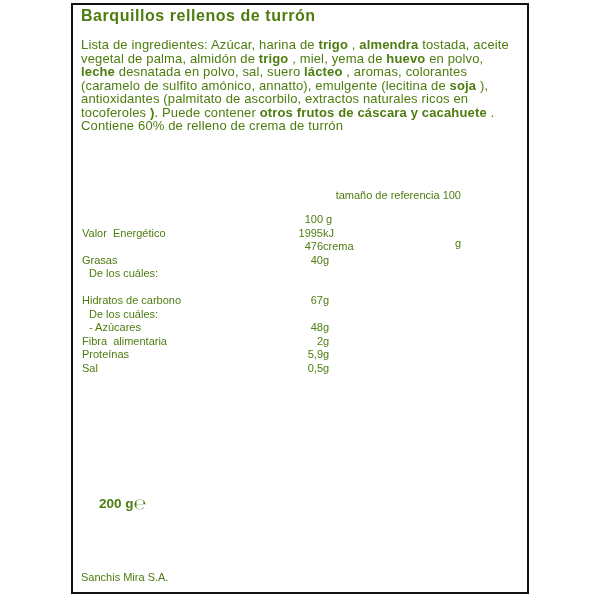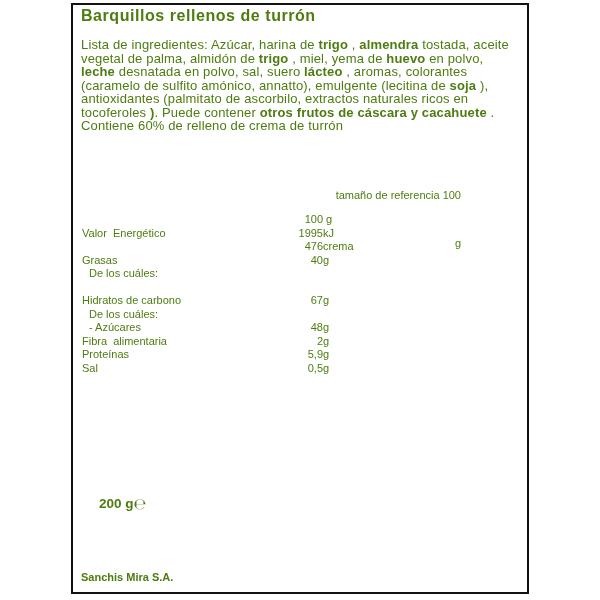--- a/index.html
+++ b/index.html
@@ -32,21 +32,21 @@
   .unit { white-space:pre; }
   .storage {
     position:absolute; left:8px; top:449px; width:440px;
     font-size:11px; line-height:13.5px; letter-spacing:0.15px; white-space:pre-wrap;
   }
   .netweight { position:absolute; left:8px; top:490px; font-size:13.5px; font-weight:bold;margin-left:18px; }
   .netweight .esign {
     font-family:"DejaVu Sans", sans-serif; font-weight:400; font-size:15px; vertical-align:-1px;
   }
   .mfr { position:absolute; left:8px; top:536px; font-size:11px; line-height:14.5px; white-space:pre-wrap; }
-  .mfr .name { font-weight:bold; }
+  .mfr .name { font-weight:normal; }
 </style>
 </head>
 <body>
 
 <div class="canvas">
   <div class="box">
 
     <div class="title">Barquillos rellenos de turrón</div>
 
     <p class="ingredients"><span>Lista de ingredientes: Azúcar, harina de </span><span class="b">trigo</span><span> , </span><span class="b">almendra</span><span> tostada, aceite vegetal de palma, almidón de </span><span class="b">trigo</span><span> , miel, yema de </span><span class="b">huevo</span><span> en polvo, </span><span class="b">leche</span><span> desnatada en polvo, sal, suero </span><span class="b">lácteo</span><span> , aromas, colorantes (caramelo de sulfito amónico, annatto), emulgente (lecitina de </span><span class="b">soja</span><span> ), antioxidantes (palmitato de ascorbilo, extractos naturales ricos en tocoferoles </span><span class="b">)</span><span>. Puede contener </span><span class="b">otros frutos de cáscara y cacahuete</span><span> . Contiene 60% de relleno de crema de turrón</span></p>

